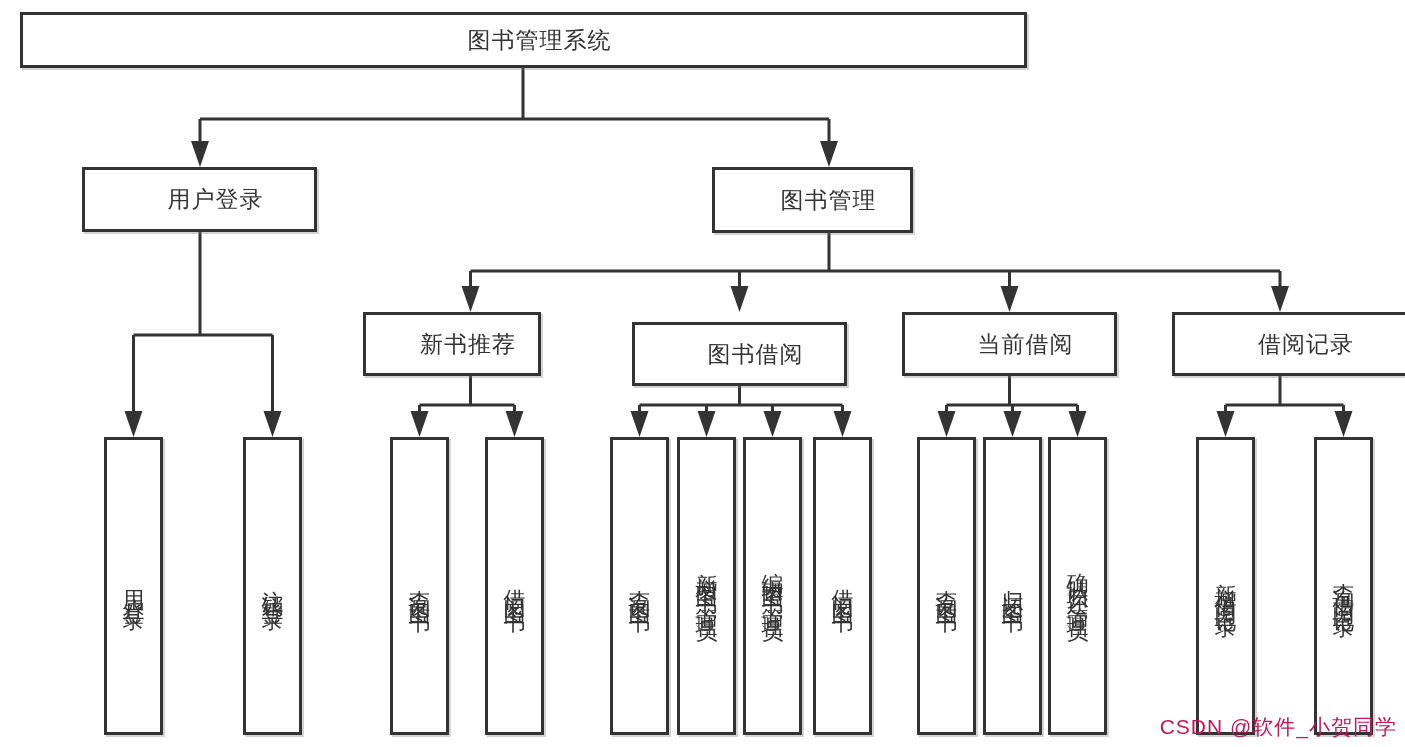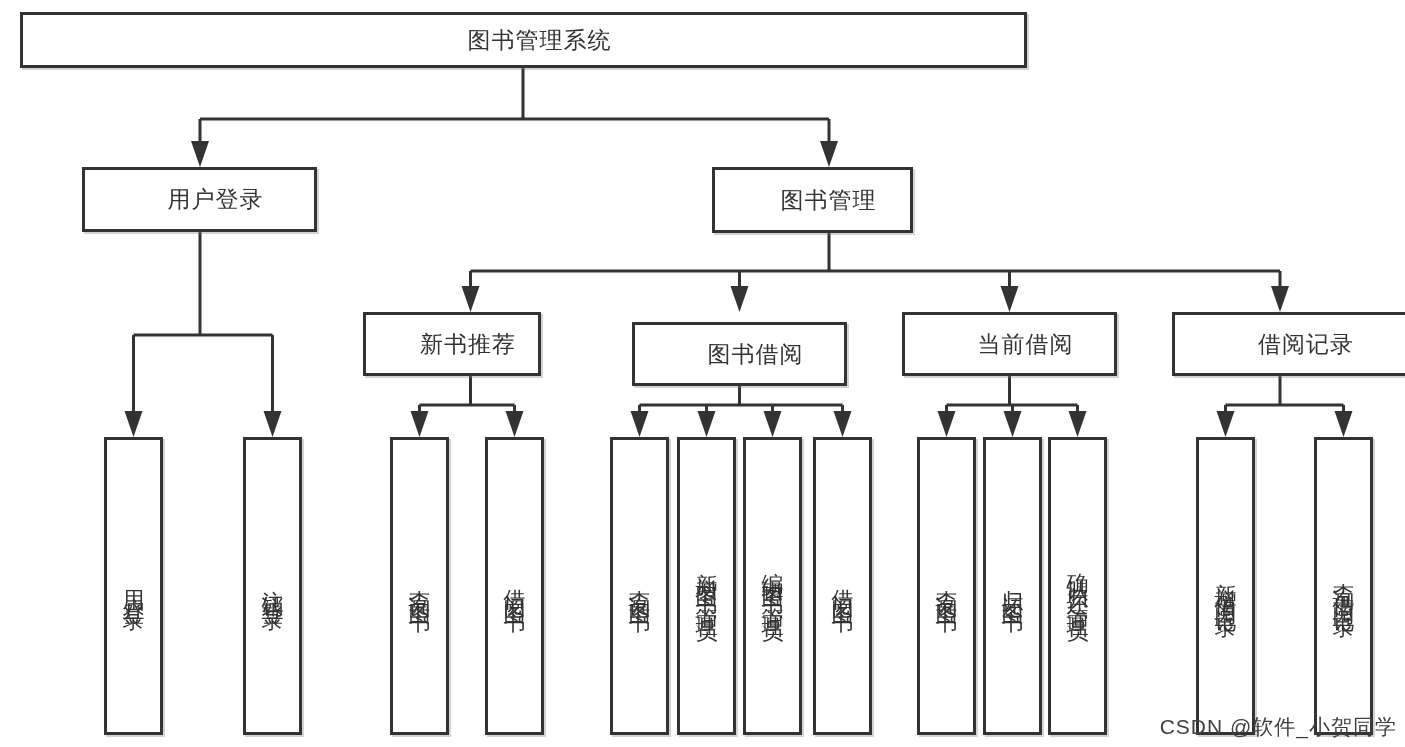--- a/index.html
+++ b/index.html
@@ -47,21 +47,21 @@
     text-orientation: mixed;
     letter-spacing: 7px;
     line-height: 1;
   }
   .watermark {
     position: absolute;
     right: 8px;
     bottom: 6px;
     font-size: 21px;
     letter-spacing: 1px;
-    color: #404040;
+    color: #be185d;
     z-index: 5;
     white-space: nowrap;
   }
 </style>
 </head>
 <body>
 
 <div class="canvas">
 
   <svg class="connectors" width="1405" height="747" id="connector-svg">

